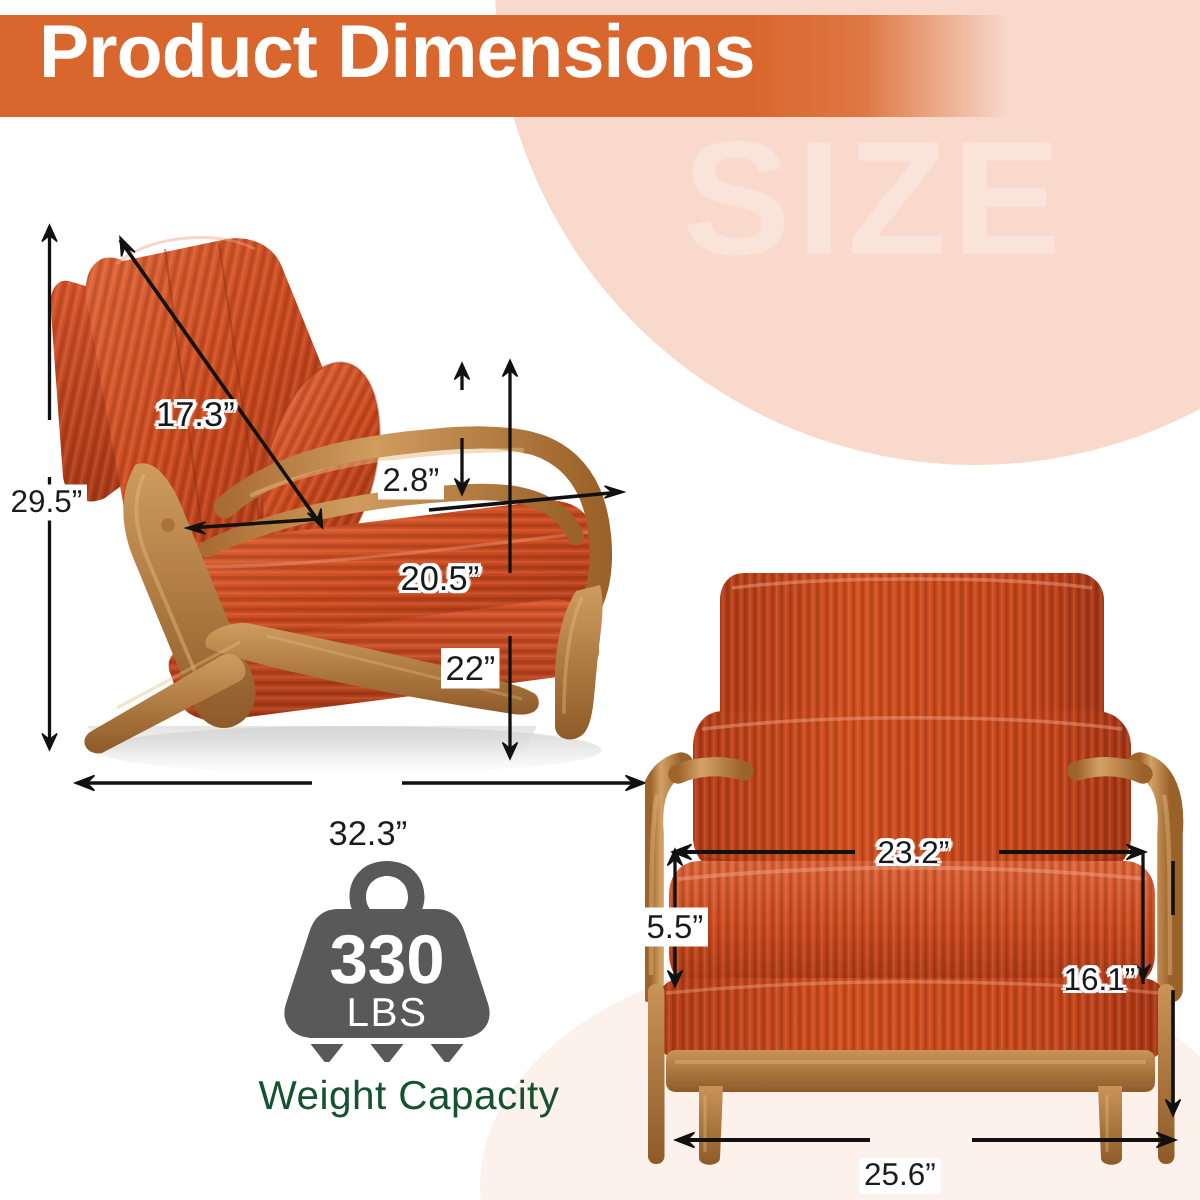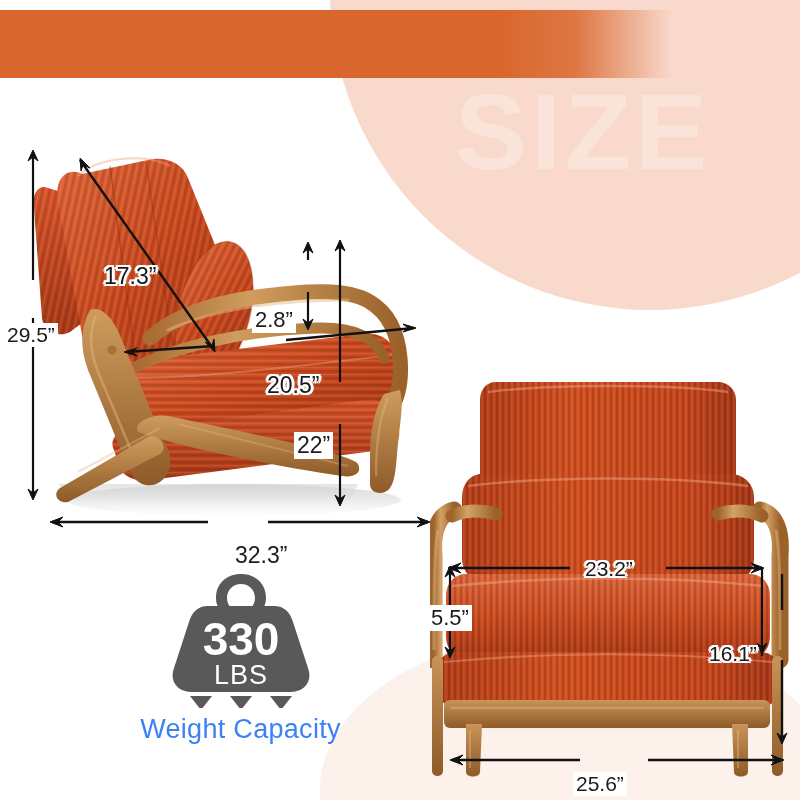--- a/index.html
+++ b/index.html
@@ -87,52 +87,53 @@
       -2px -2px 0 #fff, 2px -2px 0 #fff, -2px 2px 0 #fff, 2px 2px 0 #fff,
       -2px 0 0 #fff, 2px 0 0 #fff, 0 -2px 0 #fff, 0 2px 0 #fff,
       -3px 0 1px #fff, 3px 0 1px #fff;
   }
 
   #d-295 { left:4px;   top:293px; font-size:21px; }
   #d-173 { left:104px; top:233px; font-size:23px; }
   #d-63  { left:252px; top:277px; font-size:22px; }
   #d-205 { left:224px; top:342px; font-size:23px;padding-left:43px; }
   #d-22  { left:294px; top:402px; font-size:23px; }
-  #d-323 { left:232px; top:512px; font-size:23px; }
+  #d-323 { left:216px; top:512px; font-size:23px; }
 
   #d-232 { left:585px; top:527px; font-size:21px; }
   #d-55  { left:428px; top:575px; font-size:22px; }
   #d-161 { left:693px; top:612px; font-size:21px;padding-left:16px; }
   #d-256 { left:573px; top:742px; font-size:21px; }
 
   
   .weight-block{
     position:absolute;
     left:108px; top:568px;
     width:265px;
     z-index:5;
-    text-align:center;
+    text-align:right;
   }
   .weight-caption{
     margin-top:2px;
     font-size:27px;
-    color:#3b82f6;
+    color:#14532d;
     letter-spacing:.3px;
   }
 </style>
 </head>
 <body>
 
 <div id="stage">
 
   <div class="peach-blob"></div>
   <div class="peach-bottom"></div>
   <div class="watermark">SIZE</div>
 
   <div class="banner"></div>
+  <div class="banner-title">Product Dimensions</div>
 
   <svg class="fig" id="fig-side" width="430" height="400" viewBox="0 0 430 400">
     <defs>
       <linearGradient id="fabA" x1="0" y1="0" x2="1" y2="1">
         <stop offset="0" stop-color="#e2673a"></stop>
         <stop offset="0.5" stop-color="#cc4a1e"></stop>
         <stop offset="1" stop-color="#a83716"></stop>
       </linearGradient>
       <linearGradient id="fabB" x1="0" y1="0" x2="0" y2="1">
         <stop offset="0" stop-color="#d9552a"></stop>

